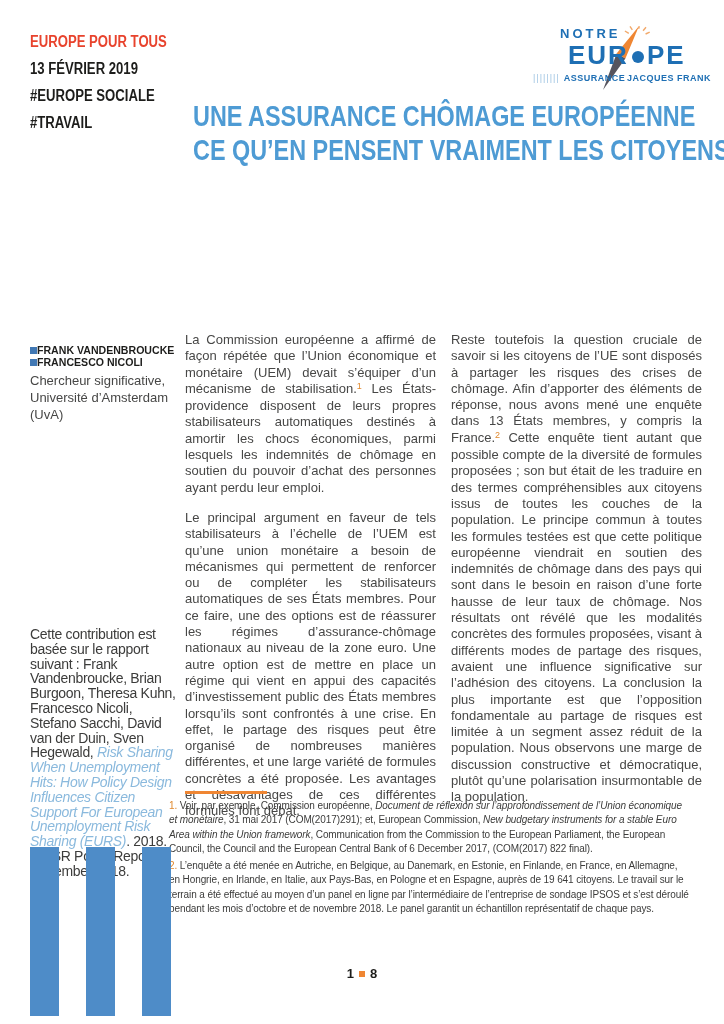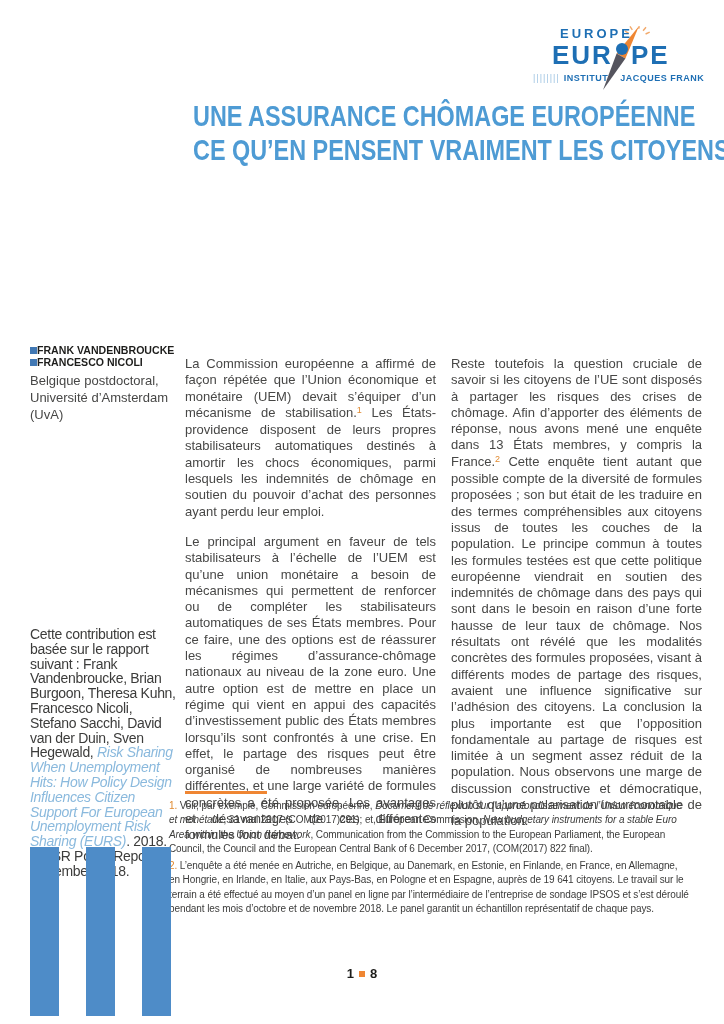--- a/index.html
+++ b/index.html
@@ -10,22 +10,22 @@
   .kicker-block{position:absolute;left:30px;top:28px;}
   .hline{font-weight:700;font-size:16px;line-height:27px;color:#1d1d1b;white-space:nowrap;
          transform:scaleX(0.82);transform-origin:0 50%;}
   .hline.kicker{color:#E8432D;}
 
   
   .logo{position:absolute;left:533px;top:26px;width:178px;height:74px;}
   .logo-needle{position:absolute;left:0;top:0;width:178px;height:74px;overflow:visible;z-index:1;}
   .logo-l1{position:relative;z-index:2;margin-left:27px;font-size:13px;font-weight:700;
            letter-spacing:3px;color:#1E6FB4;line-height:15px;}
-  .logo-l2{position:relative;z-index:2;margin-left:19px;font-size:26px;font-weight:700;
-           letter-spacing:2px;color:#1E6FB4;line-height:29px;display:flex;}
+  .logo-l2{position:relative;z-index:2;margin-left:35px;font-size:26px;font-weight:700;
+           letter-spacing:2px;color:#1E6FB4;line-height:29px;display:flex;align-items:center;}
   .logo-dot{width:12px;height:12px;border-radius:50%;background:#1E6FB4;display:inline-block;margin:2px 3px 0 3px;}
   .logo-l3{position:relative;z-index:2;font-size:9px;font-weight:700;color:#1E6FB4;
            letter-spacing:0.5px;margin-top:3px;display:flex;align-items:center;white-space:nowrap;}
   .logo-hash{color:#9FC4E2;font-weight:400;letter-spacing:1px;margin-right:4px;}
   .logo-gap{display:inline-block;width:12px;}
 
   
   .title{position:absolute;left:193px;top:99px;color:#4E9BD4;}
   .title-line{font-size:30px;font-weight:700;line-height:34px;white-space:nowrap;
               transform:scaleX(0.78);transform-origin:0 50%;}
@@ -34,21 +34,21 @@
   .sidebar-authors{position:absolute;left:30px;top:344px;width:150px;}
   .author-name-row{display:flex;align-items:center;}
   .sq{width:7px;height:7px;background:#4178B4;flex:0 0 auto;}
   .author-name{font-weight:700;font-size:11.5px;color:#1d1d1b;white-space:nowrap;
                transform:scaleX(0.92);transform-origin:0 50%;}
   .author-role{font-size:13px;line-height:17px;color:#474746;margin:4px 0 14px 0;}
   .sidebar-note{position:absolute;left:30px;top:627px;width:152px;font-size:14px;
                 line-height:14.8px;color:#3c3c3b;letter-spacing:-0.3px;}
 
   
-  .columns{position:absolute;left:185px;top:356px;width:517px;display:flex;gap:15px;}
+  .columns{position:absolute;left:185px;top:332px;width:517px;display:flex;gap:15px;}
   .col{width:251px;}
   .body-p{margin:0 0 14px 0;text-align:justify;font-size:13px;line-height:16.3px;color:#474746;}
   .seg-sup{color:#E0892F;font-size:9px;position:relative;top:-4px;}
 
   
   .fn-sep{position:absolute;left:185px;top:791px;width:82px;height:3px;background:#EF8633;}
   .footnotes{position:absolute;left:169px;top:799px;width:522px;}
   .fn{margin:0 0 3px 0;font-size:10px;line-height:14.3px;color:#3c3c3b;letter-spacing:-0.1px;}
   .seg-marker{color:#E0892F;}
   .seg-italic{font-style:italic;}
@@ -59,42 +59,48 @@
   .bar{width:29px;height:169px;background:#4E8CC8;}
   .pagenum{position:absolute;left:0;top:966px;width:724px;display:flex;justify-content:center;
            align-items:center;gap:5px;font-size:13px;font-weight:700;color:#1d1d1b;}
   .sq-orange{width:6px;height:6px;background:#EF8633;display:inline-block;}
 </style>
 </head>
 <body>
 
 <div class="page">
 
+  <div class="kicker-block">
+    <div class="hline kicker">EUROPE POUR TOUS</div>
+    <div class="hline">13 FÉVRIER 2019</div>
+    <div class="hline">#EUROPE SOCIALE</div>
+    <div class="hline">#TRAVAIL</div>
+  </div>
 
   <div class="logo">
     <svg class="logo-needle" viewBox="0 0 178 74">
       <g stroke="#F2A869" stroke-width="1.4">
         <line x1="95.8" y1="7.3" x2="91.9" y2="5"></line>
         <line x1="99.3" y1="3.8" x2="97" y2="0.4"></line>
         <line x1="105.6" y1="2.7" x2="106.4" y2="0.2"></line>
         <line x1="110.1" y1="4.7" x2="113" y2="1.2"></line>
         <line x1="112.6" y1="8" x2="116.7" y2="6.1"></line>
       </g>
       <polygon points="106,0 92.4,32.5 83.6,27.5" fill="#EF8633"></polygon>
       <polygon points="70,64 92.4,32.5 83.6,27.5" fill="#55545E"></polygon>
     </svg>
-    <div class="logo-l1">EUROPE</div>
+    <div class="logo-l1">NOTRE</div>
     <div class="logo-l2">
       <span>EUR</span>
       <span class="logo-dot"></span>
       <span>PE</span>
     </div>
     <div class="logo-l3">
       <span class="logo-hash">||||||||</span>
-      <span>INSTITUT</span>
+      <span>ASSURANCE</span>
       <span class="logo-gap"></span>
       <span>JACQUES FRANK</span>
     </div>
   </div>
 
   <div class="title">
     <div class="title-line">UNE ASSURANCE CHÔMAGE EUROPÉENNE</div>
     <div class="title-line">CE QU’EN PENSENT VRAIMENT LES CITOYENS</div>
   </div>
 
@@ -103,21 +109,21 @@
       <div class="author-name-row">
         <span class="sq"></span>
         <span class="author-name">FRANK VANDENBROUCKE</span>
       </div>
     </div>
     <div class="author">
       <div class="author-name-row">
         <span class="sq"></span>
         <span class="author-name">FRANCESCO NICOLI</span>
       </div>
-      <div class="author-role">Belgique postdoctoral, Université d’Amsterdam (UvA)</div>
+      <div class="author-role">Chercheur significative, Université d’Amsterdam (UvA)</div>
     </div>
   </div>
 
   <div class="sidebar-note"><span>Cette contribution est basée sur le rapport suivant : Frank Vandenbroucke, Brian Burgoon, Theresa Kuhn, Francesco Nicoli, Stefano Sacchi, David van der Duin, Sven Hegewald, </span><span class="seg-italic-blue">Risk Sharing When Unemployment Hits: How Policy Design Influences Citizen Support For European Unemployment Risk Sharing (EURS)</span><span>. 2018. AISSR Policy Report 1, December 2018.</span></div>
 
   <div class="columns">
     <div class="col">
       <p class="body-p"><span>La Commission européenne a affirmé de façon répétée que l’Union économique et monétaire (UEM) devait s’équiper d’un mécanisme de stabilisation.</span><span class="seg-sup">1</span><span> Les États-providence disposent de leurs propres stabilisateurs automatiques destinés à amortir les chocs économiques, parmi lesquels les indemnités de chômage en soutien du pouvoir d’achat des personnes ayant perdu leur emploi.</span></p>
       <p class="body-p">Le principal argument en faveur de tels stabilisateurs à l’échelle de l’UEM est qu’une union monétaire a besoin de mécanismes qui permettent de renforcer ou de compléter les stabilisateurs automatiques de ses États membres. Pour ce faire, une des options est de réassurer les régimes d’assurance-chômage nationaux au niveau de la zone euro. Une autre option est de mettre en place un régime qui vient en appui des capacités d’investissement public des États membres lorsqu’ils sont confrontés à une crise. En effet, le partage des risques peut être organisé de nombreuses manières différentes, et une large variété de formules concrètes a été proposée. Les avantages et désavantages de ces différentes formules font débat.</p>
     </div>

